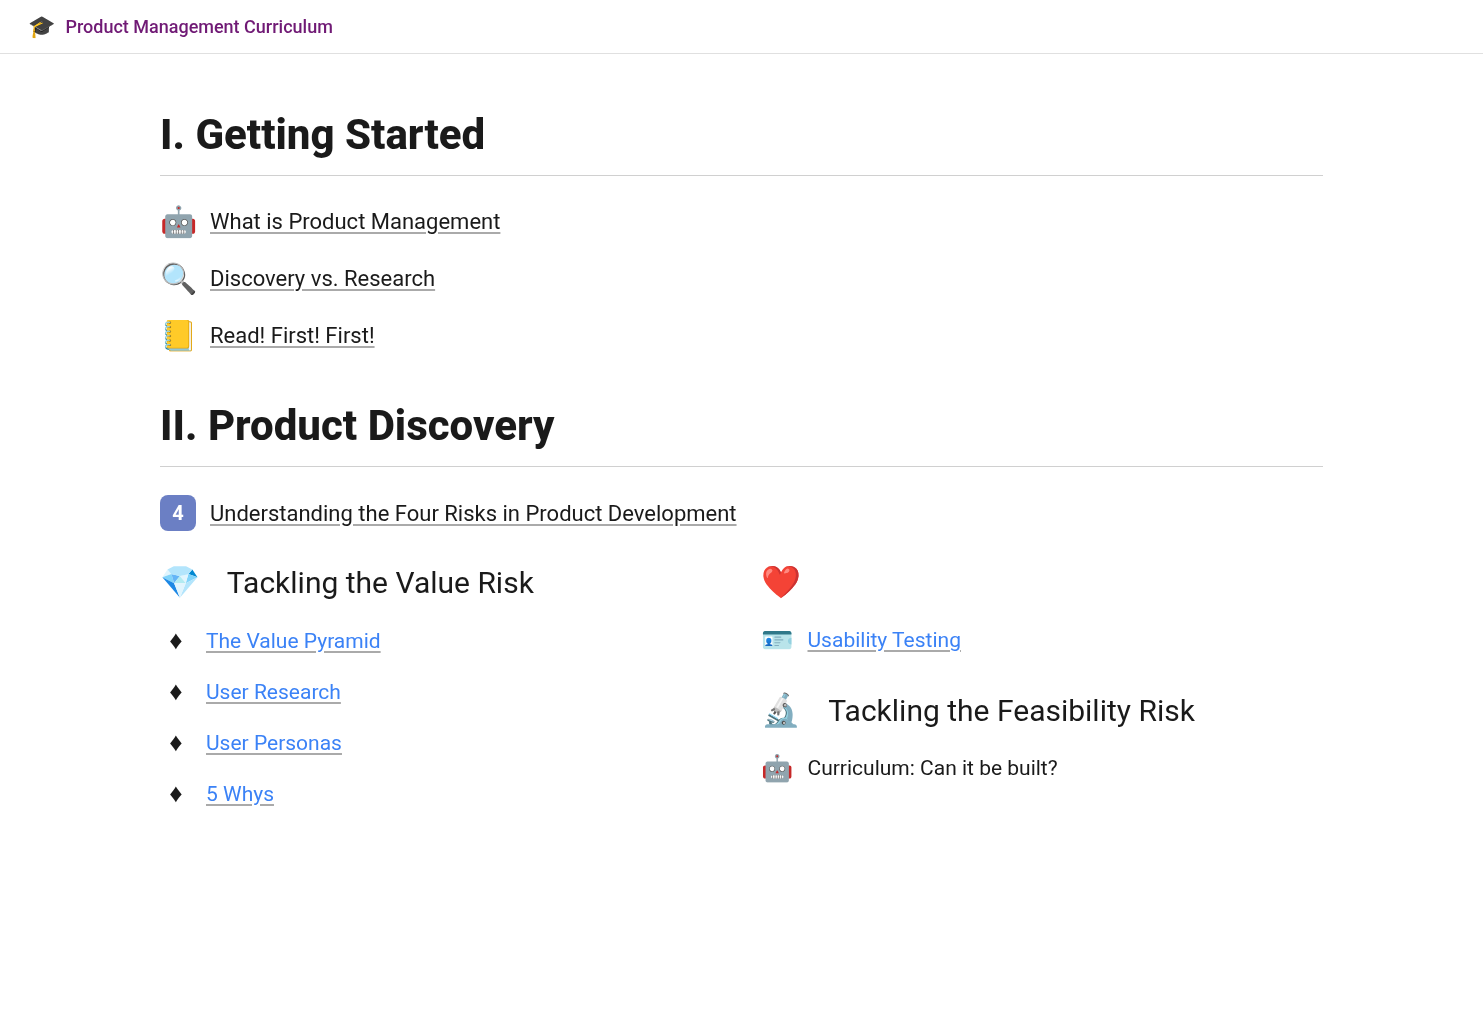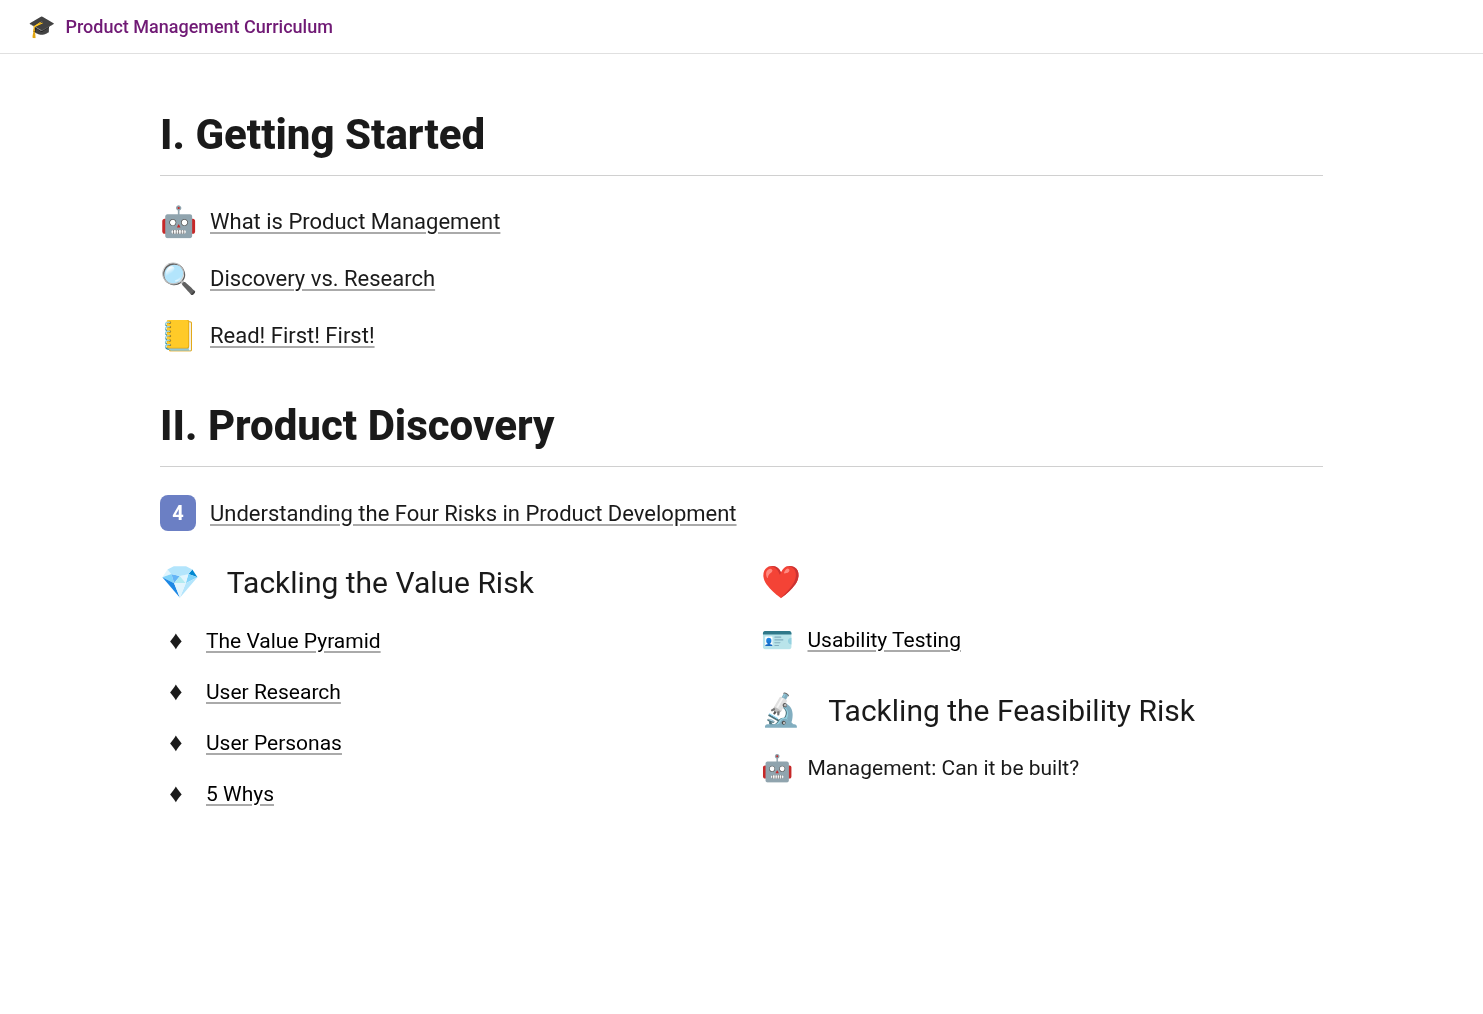--- a/index.html
+++ b/index.html
@@ -131,21 +131,21 @@
 
     .column-item-icon {
       font-size: 26px;
       flex-shrink: 0;
       width: 32px;
       text-align: center;
     }
 
     .column-item-label {
       font-size: 21px;
-      color: #000000;
+      color: #3b82f6;
       text-decoration: underline;
       text-decoration-color: #aaa;
       text-underline-offset: 3px;
     }
 
     .column-item-label-plain {
       font-size: 21px;
       color: #1a1a1a;
     }
 
@@ -244,20 +244,20 @@
       </div>
 
       <div style="margin-top: 36px;">
         <div class="column-heading">
           <span class="column-heading-icon">🔬</span>
           <span class="column-heading-text">Tackling the Feasibility Risk</span>
         </div>
 
         <div class="column-item">
           <span class="column-item-icon">🤖</span>
-          <span class="column-item-label-plain">Management: Can it be built?</span>
+          <span class="column-item-label-plain">Curriculum: Can it be built?</span>
         </div>
       </div>
     </div>
 
   </div>
 
 </main>
 
 </body></html>

